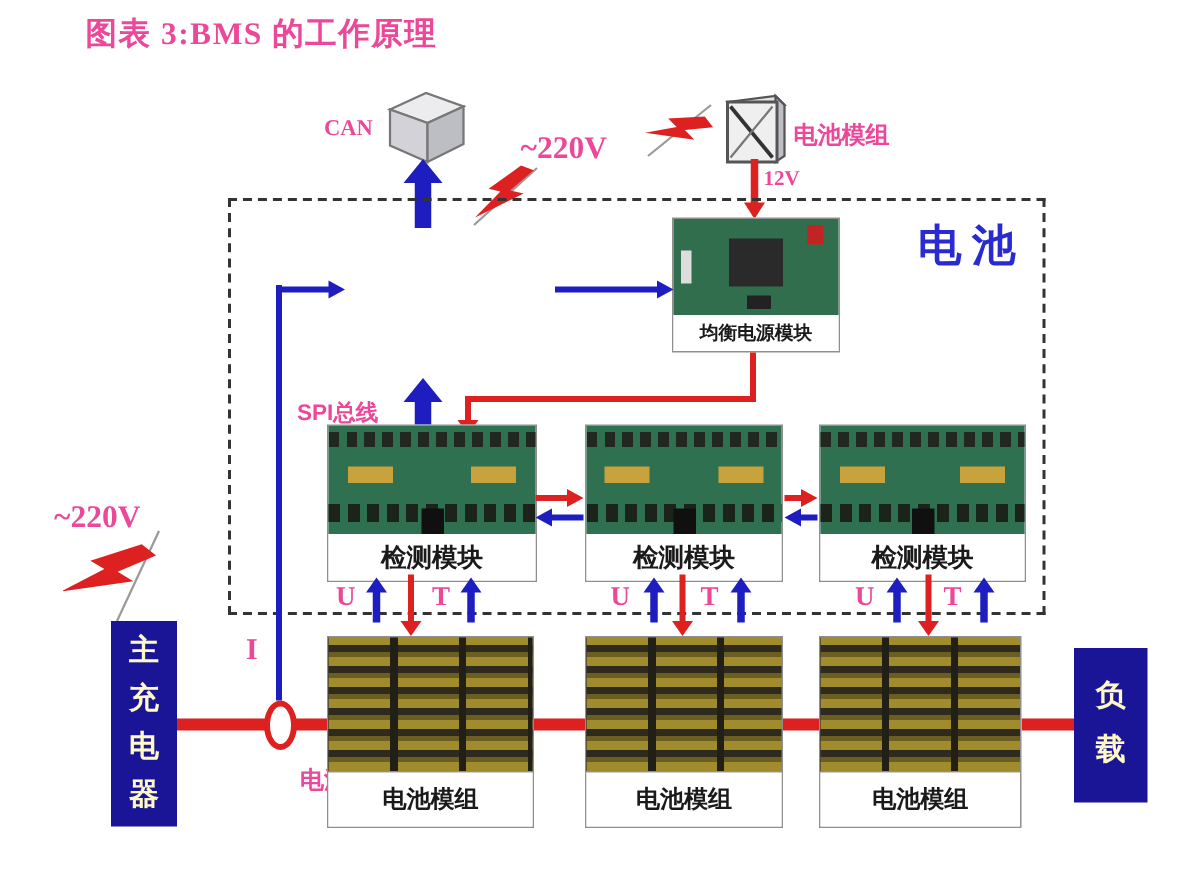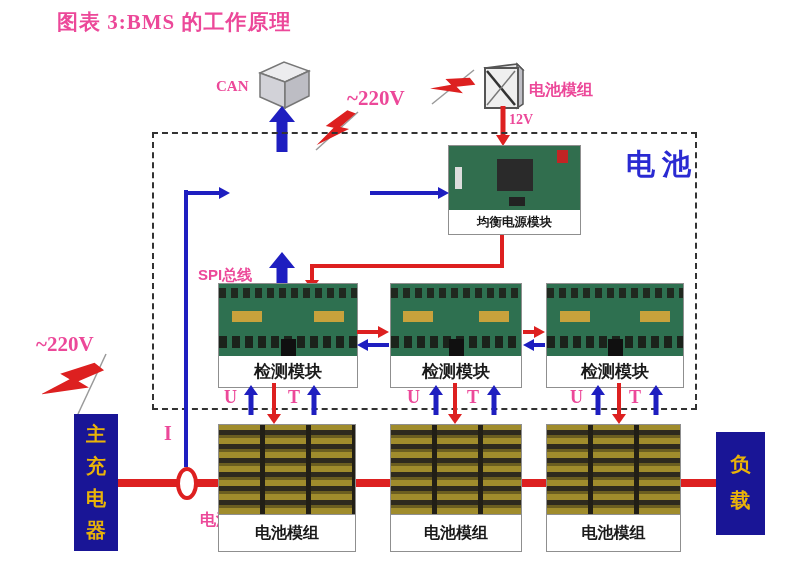--- a/index.html
+++ b/index.html
@@ -41,21 +41,21 @@
 
   .line{position:absolute;background:#1e1ec0;}
   .rline{position:absolute;background:#dd2020;}
 
   
   #bms-boundary{position:absolute;left:152px;top:132px;width:545px;height:278px;
     border:2.5px dashed #333;box-sizing:border-box;}
 
   
   .bms-name{position:absolute;left:598px;top:146px;width:100px;color:#2a2ad2;
-    font-weight:bold;font-size:29px;line-height:37px;letter-spacing:7px;text-align:right;}
+    font-weight:bold;font-size:29px;line-height:37px;letter-spacing:7px;text-align:center;}
 
   
   .img-ctrl{height:70px;background-color:#3f7c58;
     background-image:
       linear-gradient(#141414,#141414),
       linear-gradient(#1d1d1d,#1d1d1d),
       linear-gradient(#222,#222),
       linear-gradient(#b03030,#b03030),
       repeating-linear-gradient(90deg,rgba(255,255,255,.12) 0 3px,transparent 3px 9px);
     background-size:42px 94%,30px 12px,12px 55%,24px 8px,60% 40%;
@@ -81,21 +81,21 @@
     background-size:100% 10px,30px 11px,30px 11px,15px 17px,100% 12px;
     background-position:0 4px,12% 27px,88% 27px,50% 100%,0 52px;
     background-repeat:no-repeat;}
   .img-batt{height:89px;background-color:#57503e;
     background-image:
       repeating-linear-gradient(90deg,transparent 0 41px,#221f16 41px 46px),
       repeating-linear-gradient(0deg,#a08c2c 0 6px,#6b5e20 6px 9px,#2e2a1e 9px 14px);
     border-bottom:1px solid #8f8f8f;}
 
   
-  .bluebox{position:absolute;background:#191596;color:#eab308;font-weight:bold;
+  .bluebox{position:absolute;background:#191596;color:#fef9c3;font-weight:bold;
     text-align:center;word-break:break-all;box-sizing:border-box;}
 
   
   #ammeter{position:absolute;left:176px;top:467px;width:22px;height:33px;
     border:4.5px solid #dd2020;border-radius:50%;background:#fff;box-sizing:border-box;}
 </style>
 </head>
 <body>
 
 <div id="stage">
@@ -141,21 +141,21 @@
     </g>
   </svg>
 
   <div id="bms-boundary"></div>
 
   <div class="bms-name">
     <div>电池</div>
   </div>
 
 
-  <div class="mod" style="left:448px;top:145px;width:133px;height:90px;text-align:right;">
+  <div class="mod" style="left:448px;top:145px;width:112px;height:90px;text-align:right;">
     <div class="img img-bal"></div>
     <div class="cap" style="font-size:12.5px;">均衡电源模块</div>
   </div>
 
   <div class="ar ar-right" style="left:370px;top:186px;width:79px;height:13px;--hw:6px;--hh:11px;--sw:4px;"></div>
   <div class="ar ar-right" style="left:186px;top:186px;width:44px;height:13px;--hw:6px;--hh:11px;--sw:4px;"></div>
   <div class="line" style="left:184px;top:190px;width:4px;height:277px;"></div>
 
   <div class="abs lbl" style="left:198px;top:266px;font-size:15px;">SPI总线</div>
   <div class="ar ar-up" style="left:269px;top:252px;width:26px;height:36px;--hw:13px;--hh:16px;--sw:11px;"></div>

